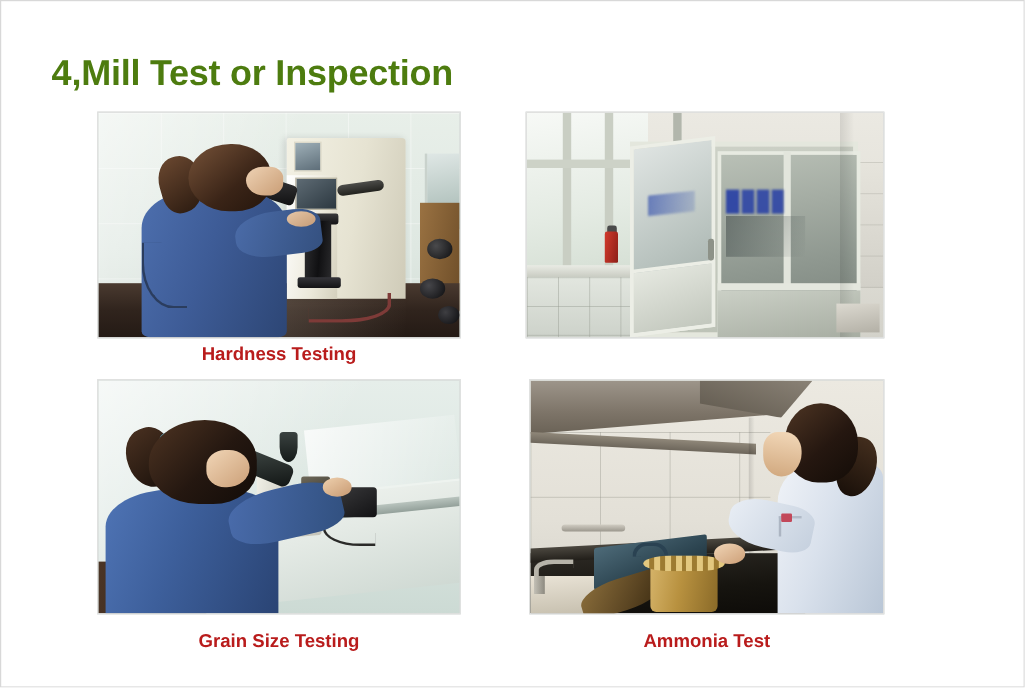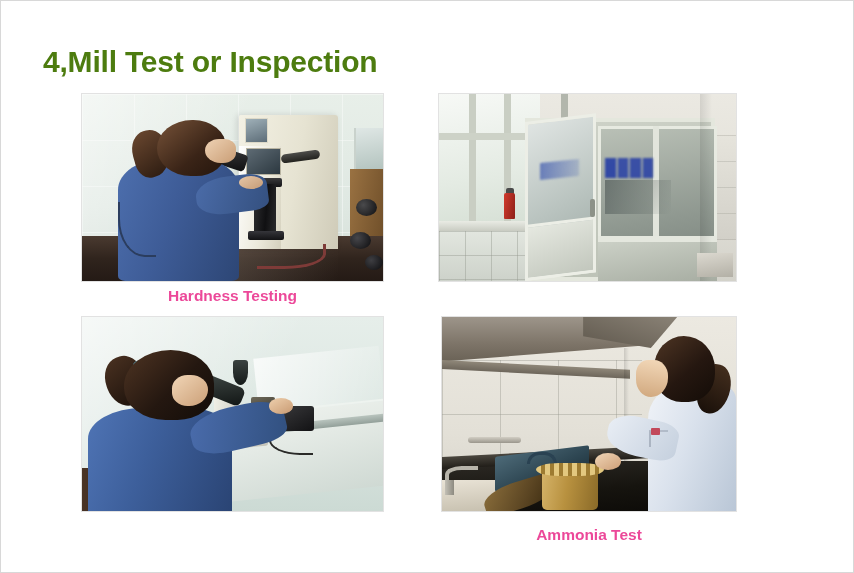--- a/index.html
+++ b/index.html
@@ -39,21 +39,21 @@
     overflow: hidden;
     background: #cfd6d2;
     border: 1px solid #e2e2e2;
     box-sizing: border-box;
   }
   .caption {
     position: absolute;
     text-align: center;
     font-size: 15.5px;
     font-weight: bold;
-    color: #ec4899;
+    color: #b91c1c;
     white-space: nowrap;
   }
 
   
   .layer { position: absolute; }
 
   
   .p1-wall {
     left: 0; top: 0; width: 100%; height: 100%;
     background:
@@ -612,20 +612,21 @@
       <div class="layer p3-cable"></div>
       <div class="layer p3-person-body"></div>
       <div class="layer p3-person-tail"></div>
       <div class="layer p3-hairtie"></div>
       <div class="layer p3-person-head"></div>
       <div class="layer p3-person-face"></div>
       <div class="layer p3-person-arm"></div>
       <div class="layer p3-person-hand"></div>
     </div>
   </div>
+  <div class="caption" style="left:80px; top:525px; width:303px;">Grain Size Testing</div>
 
   <div class="photo-cell" style="left:440px; top:315px; width:296px; height:196px;">
     <div class="photo-frame">
       <div class="layer p4-wall"></div>
       <div class="layer p4-tile"></div>
       <div class="layer p4-hood"></div>
       <div class="layer p4-hood-right"></div>
       <div class="layer p4-hood-band"></div>
       <div class="layer p4-corner"></div>
       <div class="layer p4-counter"></div>

